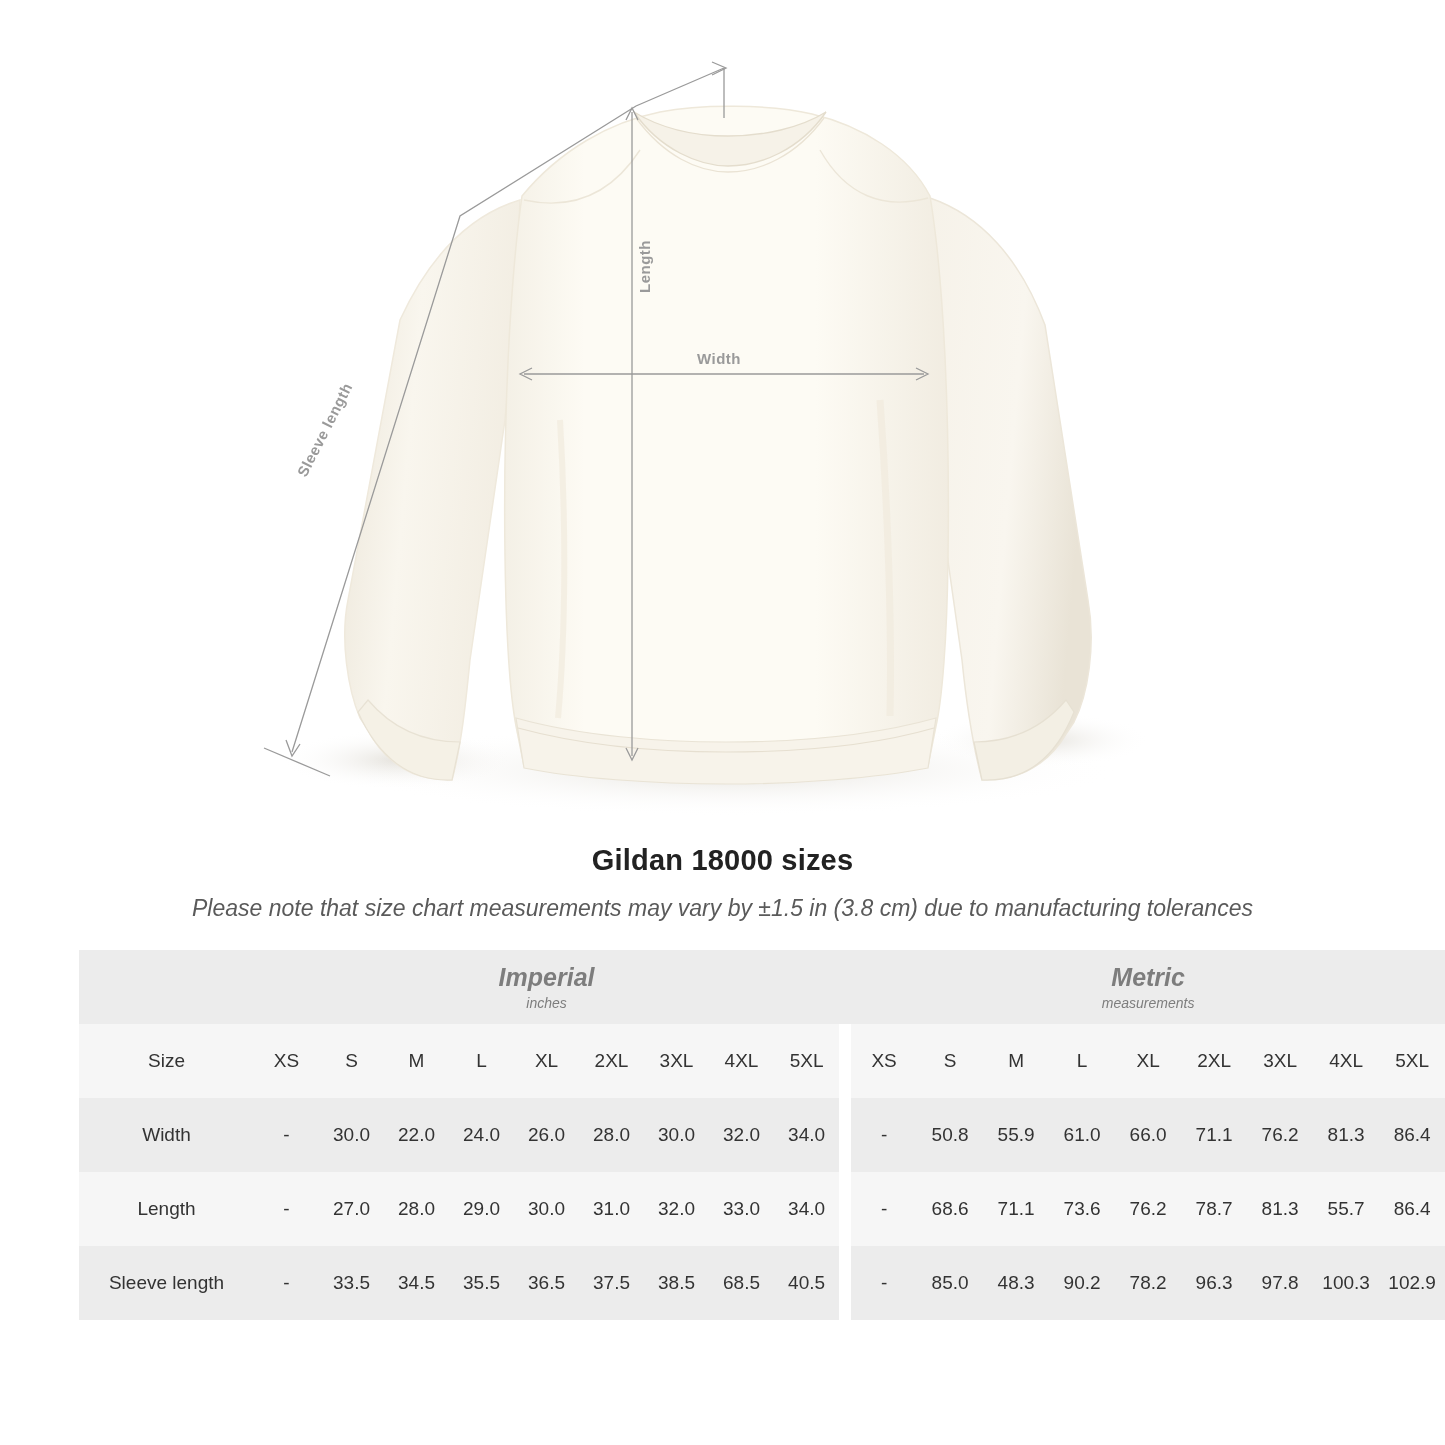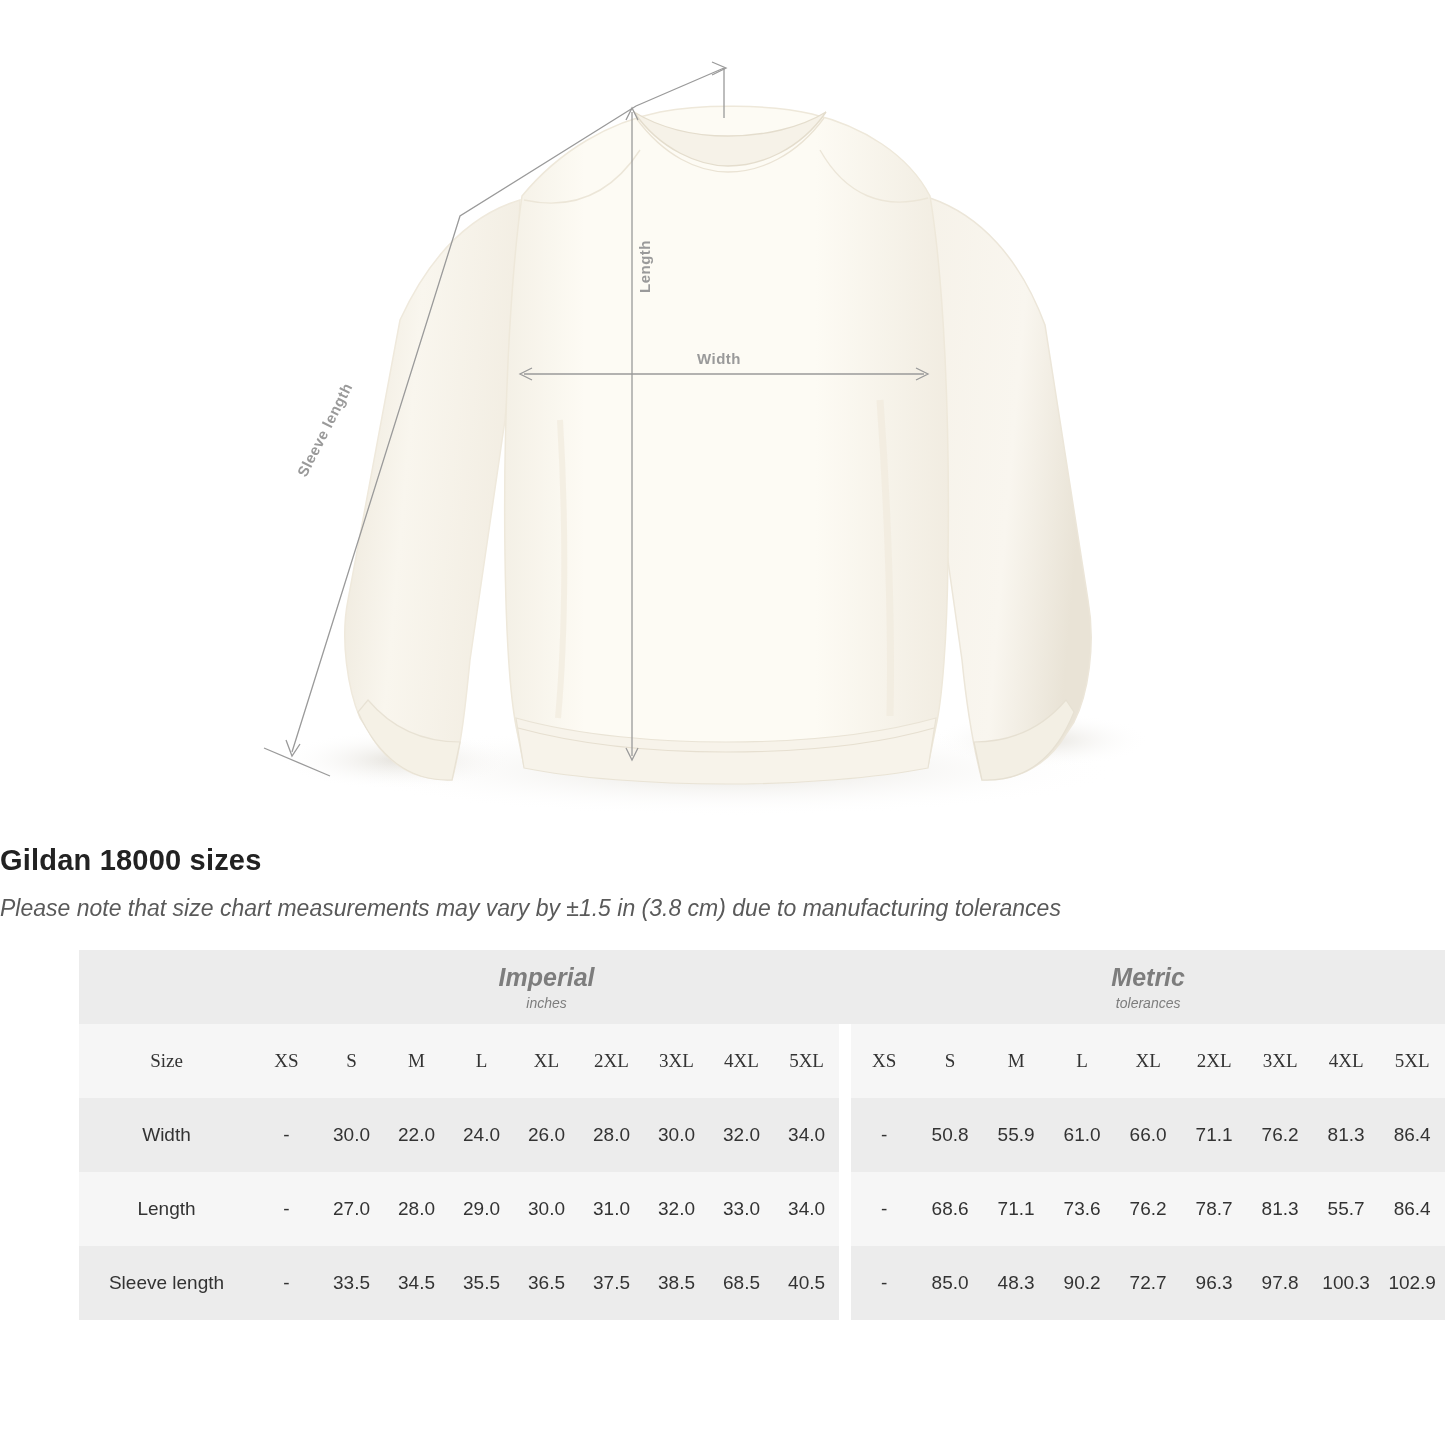--- a/index.html
+++ b/index.html
@@ -54,21 +54,21 @@
   .label-sleeve {
     left: 316px;
     top: 378px;
     writing-mode: vertical-rl;
     transform: rotate(180deg) rotate(27deg);
     transform-origin: center center;
   }
 
   
   .title-block {
-    text-align: left;
+    text-align: center;
     margin-top: 14px;
   }
   .chart-title {
     font-size: 29px;
     font-weight: bold;
     color: #222222;
     letter-spacing: 0.2px;
   }
   .chart-note {
     margin-top: 18px;
@@ -116,21 +116,20 @@
     font-size: 14px;
     font-style: italic;
     color: #7d7d7d;
     margin-top: 4px;
   }
   .hdr-row td {
     background: #f6f6f6;
     font-weight: bold;
     font-size: 19px;
     color: #333333;
-    font-family: Liberation Serif, serif;
   }
   .hdr-row td.rowlabel {
     background: #f6f6f6;
   }
   .row-even td { background: #ececec; }
   .row-odd td  { background: #f6f6f6; }
   td.rowlabel {
     font-weight: bold;
     font-size: 19px;
     color: #333333;
@@ -246,21 +245,21 @@
 
         <tr>
           <td class="sys-cell"></td>
           <td class="sys-cell" colspan="9">
             <div class="sys-name">Imperial</div>
             <div class="sys-unit">inches</div>
           </td>
           <td class="sys-cell"></td>
           <td class="sys-cell" colspan="9">
             <div class="sys-name">Metric</div>
-            <div class="sys-unit">tolerances</div>
+            <div class="sys-unit">measurements</div>
           </td>
         </tr>
 
         <tr class="hdr-row">
           <td class="rowlabel">Size</td>
           <td>XS</td>
           <td>S</td>
           <td>M</td>
           <td>L</td>
           <td>XL</td>
@@ -335,21 +334,21 @@
           <td>36.5</td>
           <td>37.5</td>
           <td>38.5</td>
           <td>68.5</td>
           <td>40.5</td>
           <td class="gap"></td>
           <td>-</td>
           <td>85.0</td>
           <td>48.3</td>
           <td>90.2</td>
-          <td>72.7</td>
+          <td>78.2</td>
           <td>96.3</td>
           <td>97.8</td>
           <td>100.3</td>
           <td>102.9</td>
         </tr>
       </tbody>
     </table>
   </div>
 
 </div>

